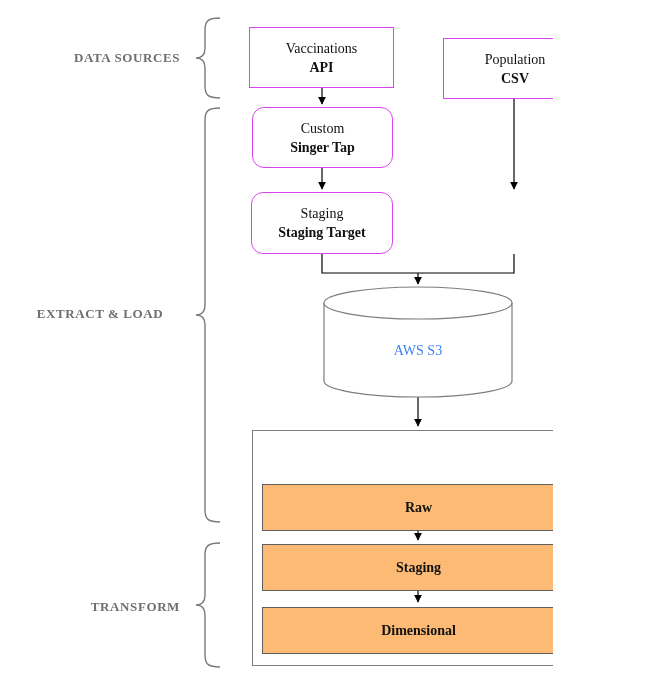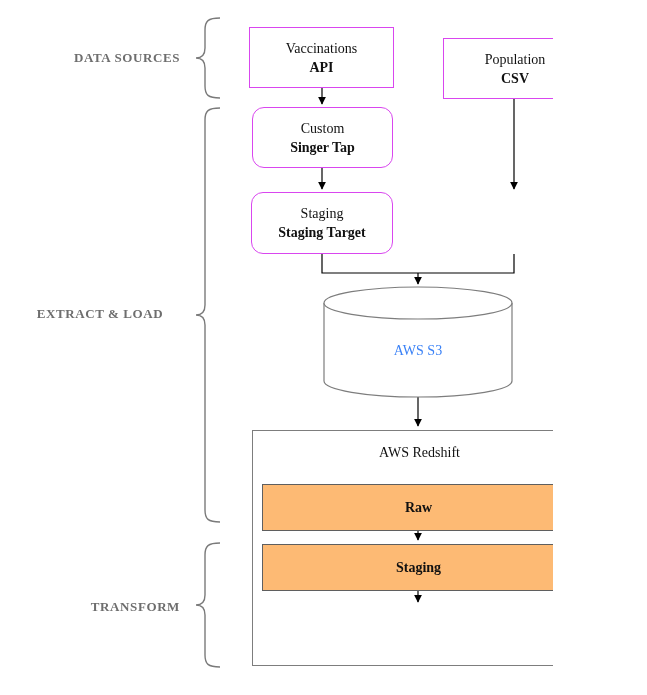--- a/index.html
+++ b/index.html
@@ -133,18 +133,18 @@
     <span class="bold">Singer Tap</span>
   </div>
   <div class="node round-node" style="left:251px; top:192px; width:142px; height:62px;">
     <span>Staging</span>
     <span class="bold">Staging Target</span>
   </div>
 
   <div class="cyl-label" style="left:368px; top:343px; width:100px;">AWS S3</div>
 
   <div class="redshift" style="left:252px; top:430px; width:335px; height:236px;">
-    <div class="redshift-title">AWS Redshift</div>
     <div class="layer" style="top:53px;">Raw</div>
     <div class="layer" style="top:113px;">Staging</div>
+    <div class="layer" style="top:176px;">Dimensional</div>
   </div>
 
 </div>
 
 </body></html>

